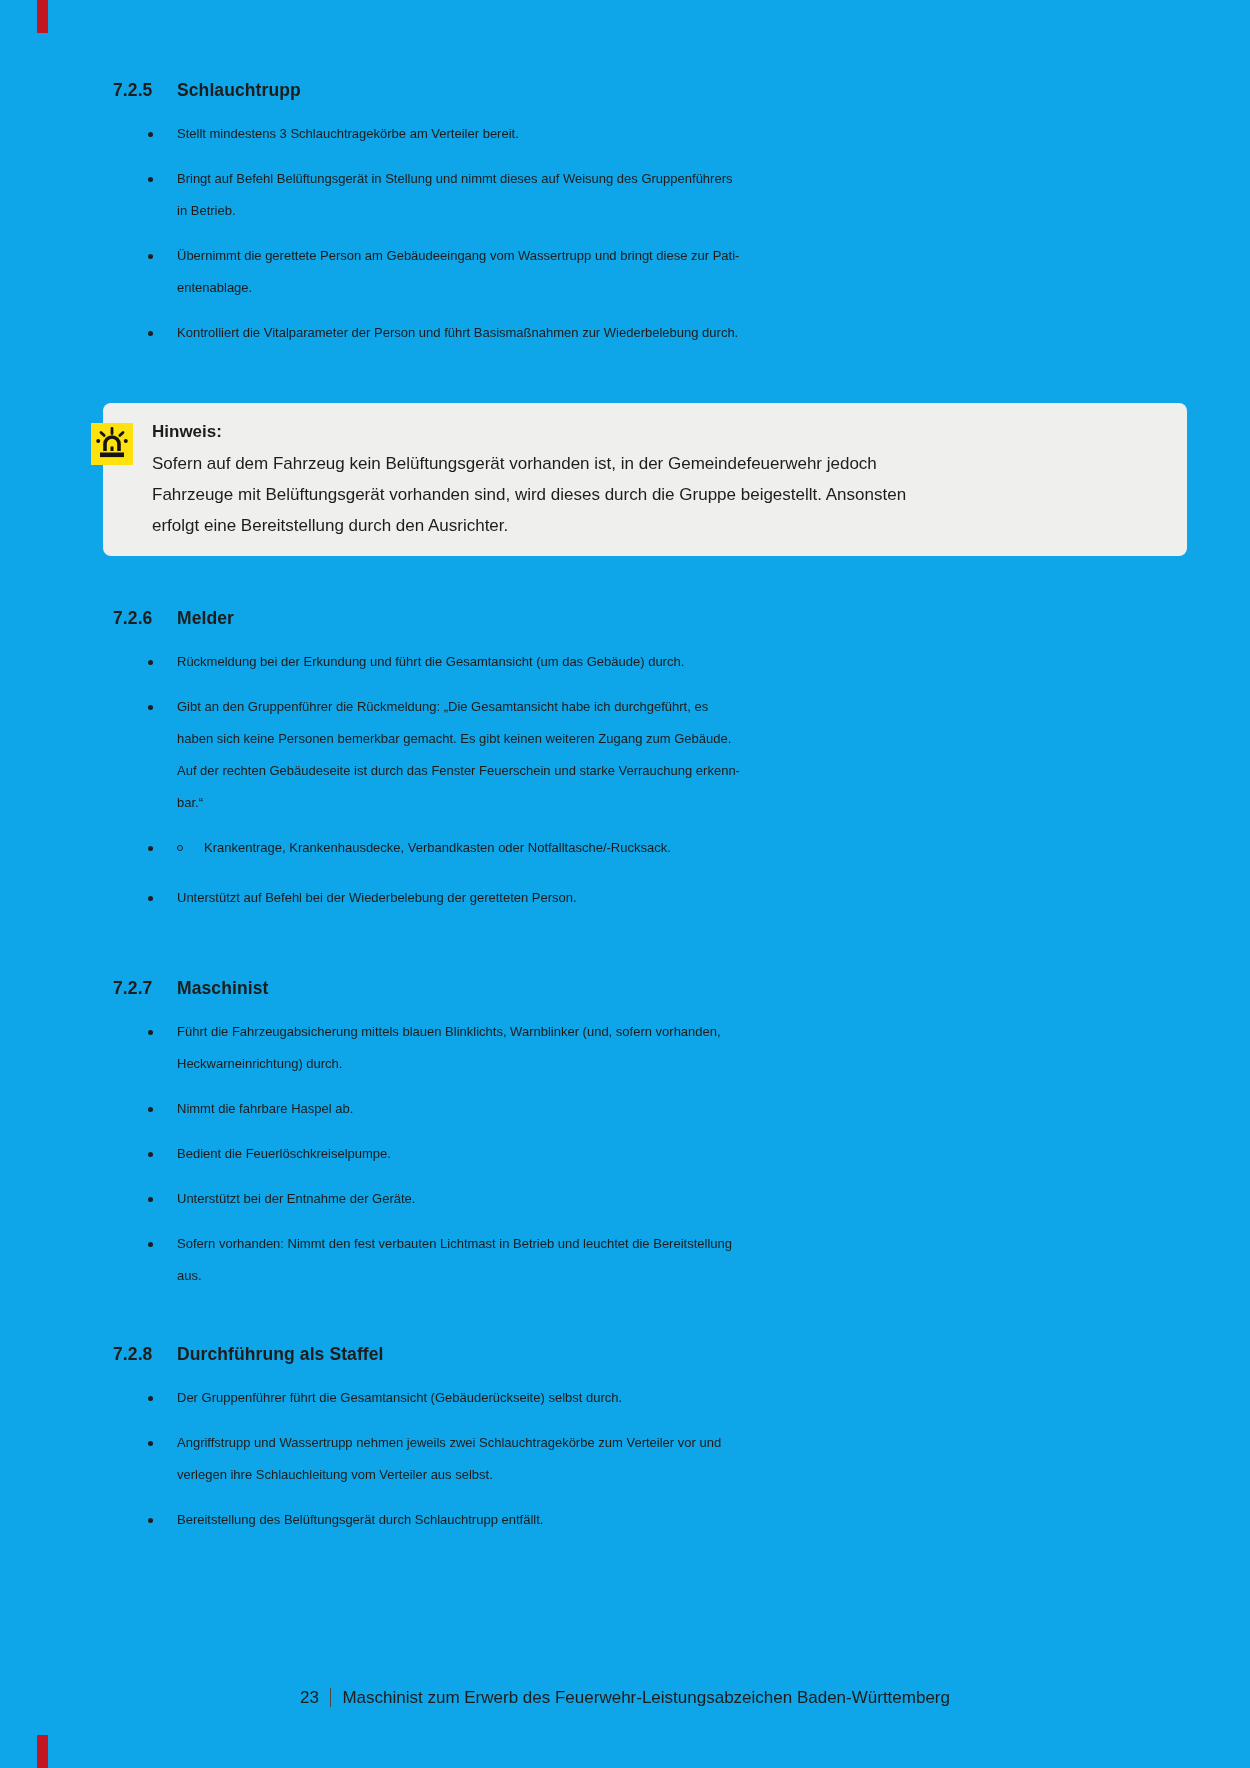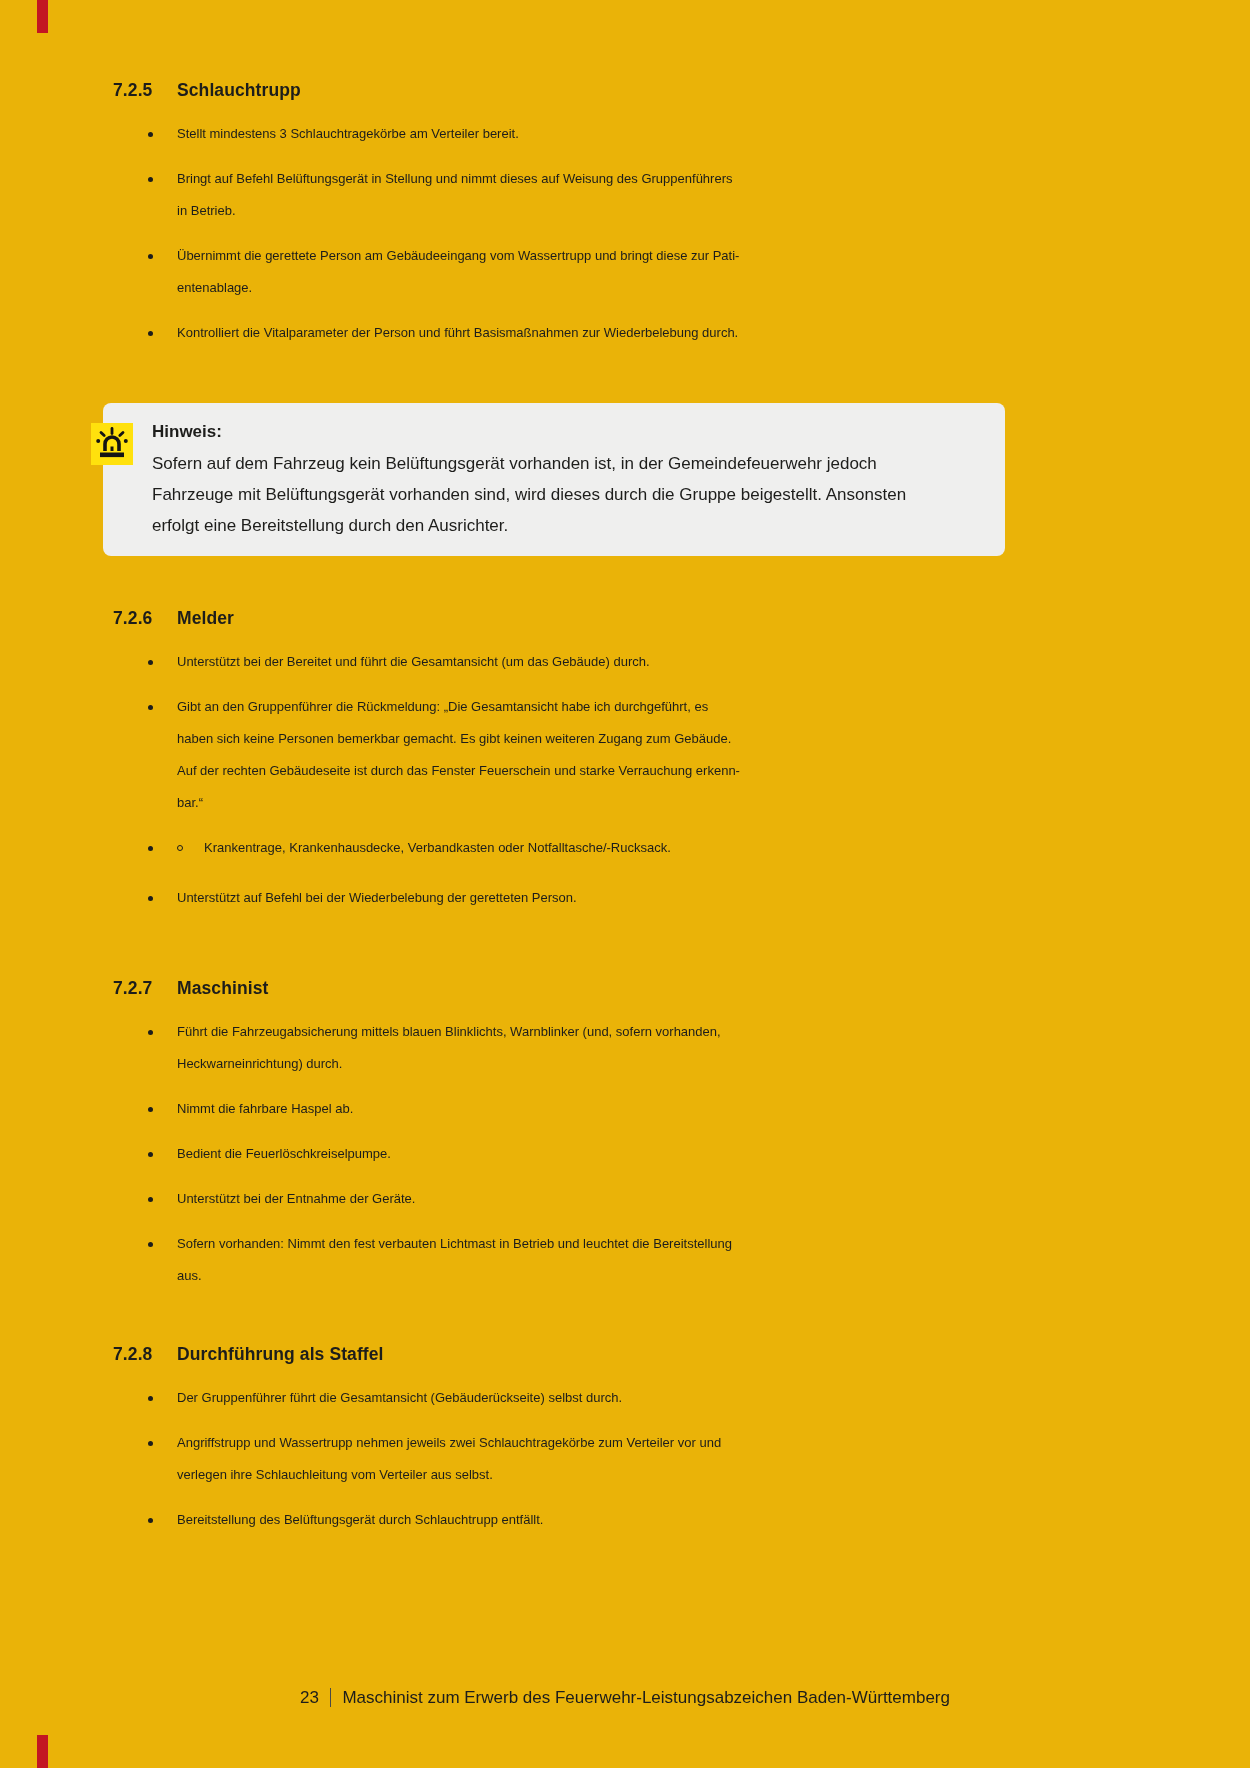--- a/index.html
+++ b/index.html
@@ -1,20 +1,20 @@
 <!DOCTYPE html>
 <html lang="de"><head>
 <meta charset="utf-8">
 <style>
   html, body { margin: 0; padding: 0; background: #ffffff; }
   .page {
     position: relative;
     width: 1250px;
     height: 1768px;
-    background: #eab308;
+    background: #0ea5e9;
     overflow: hidden;
     font-family: "Liberation Sans", "DejaVu Sans", sans-serif;
     color: #1d1d1b;
   }
   .edge-mark {
     position: absolute;
     left: 37px;
     width: 11px;
     height: 33px;
     background: #c31622;
@@ -70,21 +70,21 @@
     height: 6px;
     background: transparent;
     border: 1.6px solid #1d1d1b;
     box-sizing: border-box;
   }
 
   .note {
     position: relative;
     margin-top: 54px;
     margin-left: -10px;
-    width: 902px;
+    width: 1084px;
     box-sizing: border-box;
     background: #efefee;
     border-radius: 8px;
     padding: 13px 30px 15px 49px;
   }
   .note-title { font-size: 17px; font-weight: bold; line-height: 32px; }
   .note-body { font-size: 17px; line-height: 31px; white-space: pre-line; }
   .note-icon {
     position: absolute;
     left: -12px;
@@ -164,21 +164,21 @@
 erfolgt eine Bereitstellung durch den Ausrichter.</div>
       </aside>
       <section class="section sec-7-2-6">
         <h2 class="heading">
           <span class="num">7.2.6</span>
           <span class="ttl">Melder</span>
         </h2>
         <ul class="items">
           <li class="item">
             <span class="marker"></span>
-            <div class="item-text">Unterstützt bei der Bereitet und führt die Gesamtansicht (um das Gebäude) durch.</div>
+            <div class="item-text">Rückmeldung bei der Erkundung und führt die Gesamtansicht (um das Gebäude) durch.</div>
           </li>
           <li class="item">
             <span class="marker"></span>
             <div class="item-text">Gibt an den Gruppenführer die Rückmeldung: „Die Gesamtansicht habe ich durchgeführt, es
 haben sich keine Personen bemerkbar gemacht. Es gibt keinen weiteren Zugang zum Gebäude.
 Auf der rechten Gebäudeseite ist durch das Fenster Feuerschein und starke Verrauchung erkenn-
 bar.“</div>
           </li>
           <li class="item">
             <span class="marker"></span>

